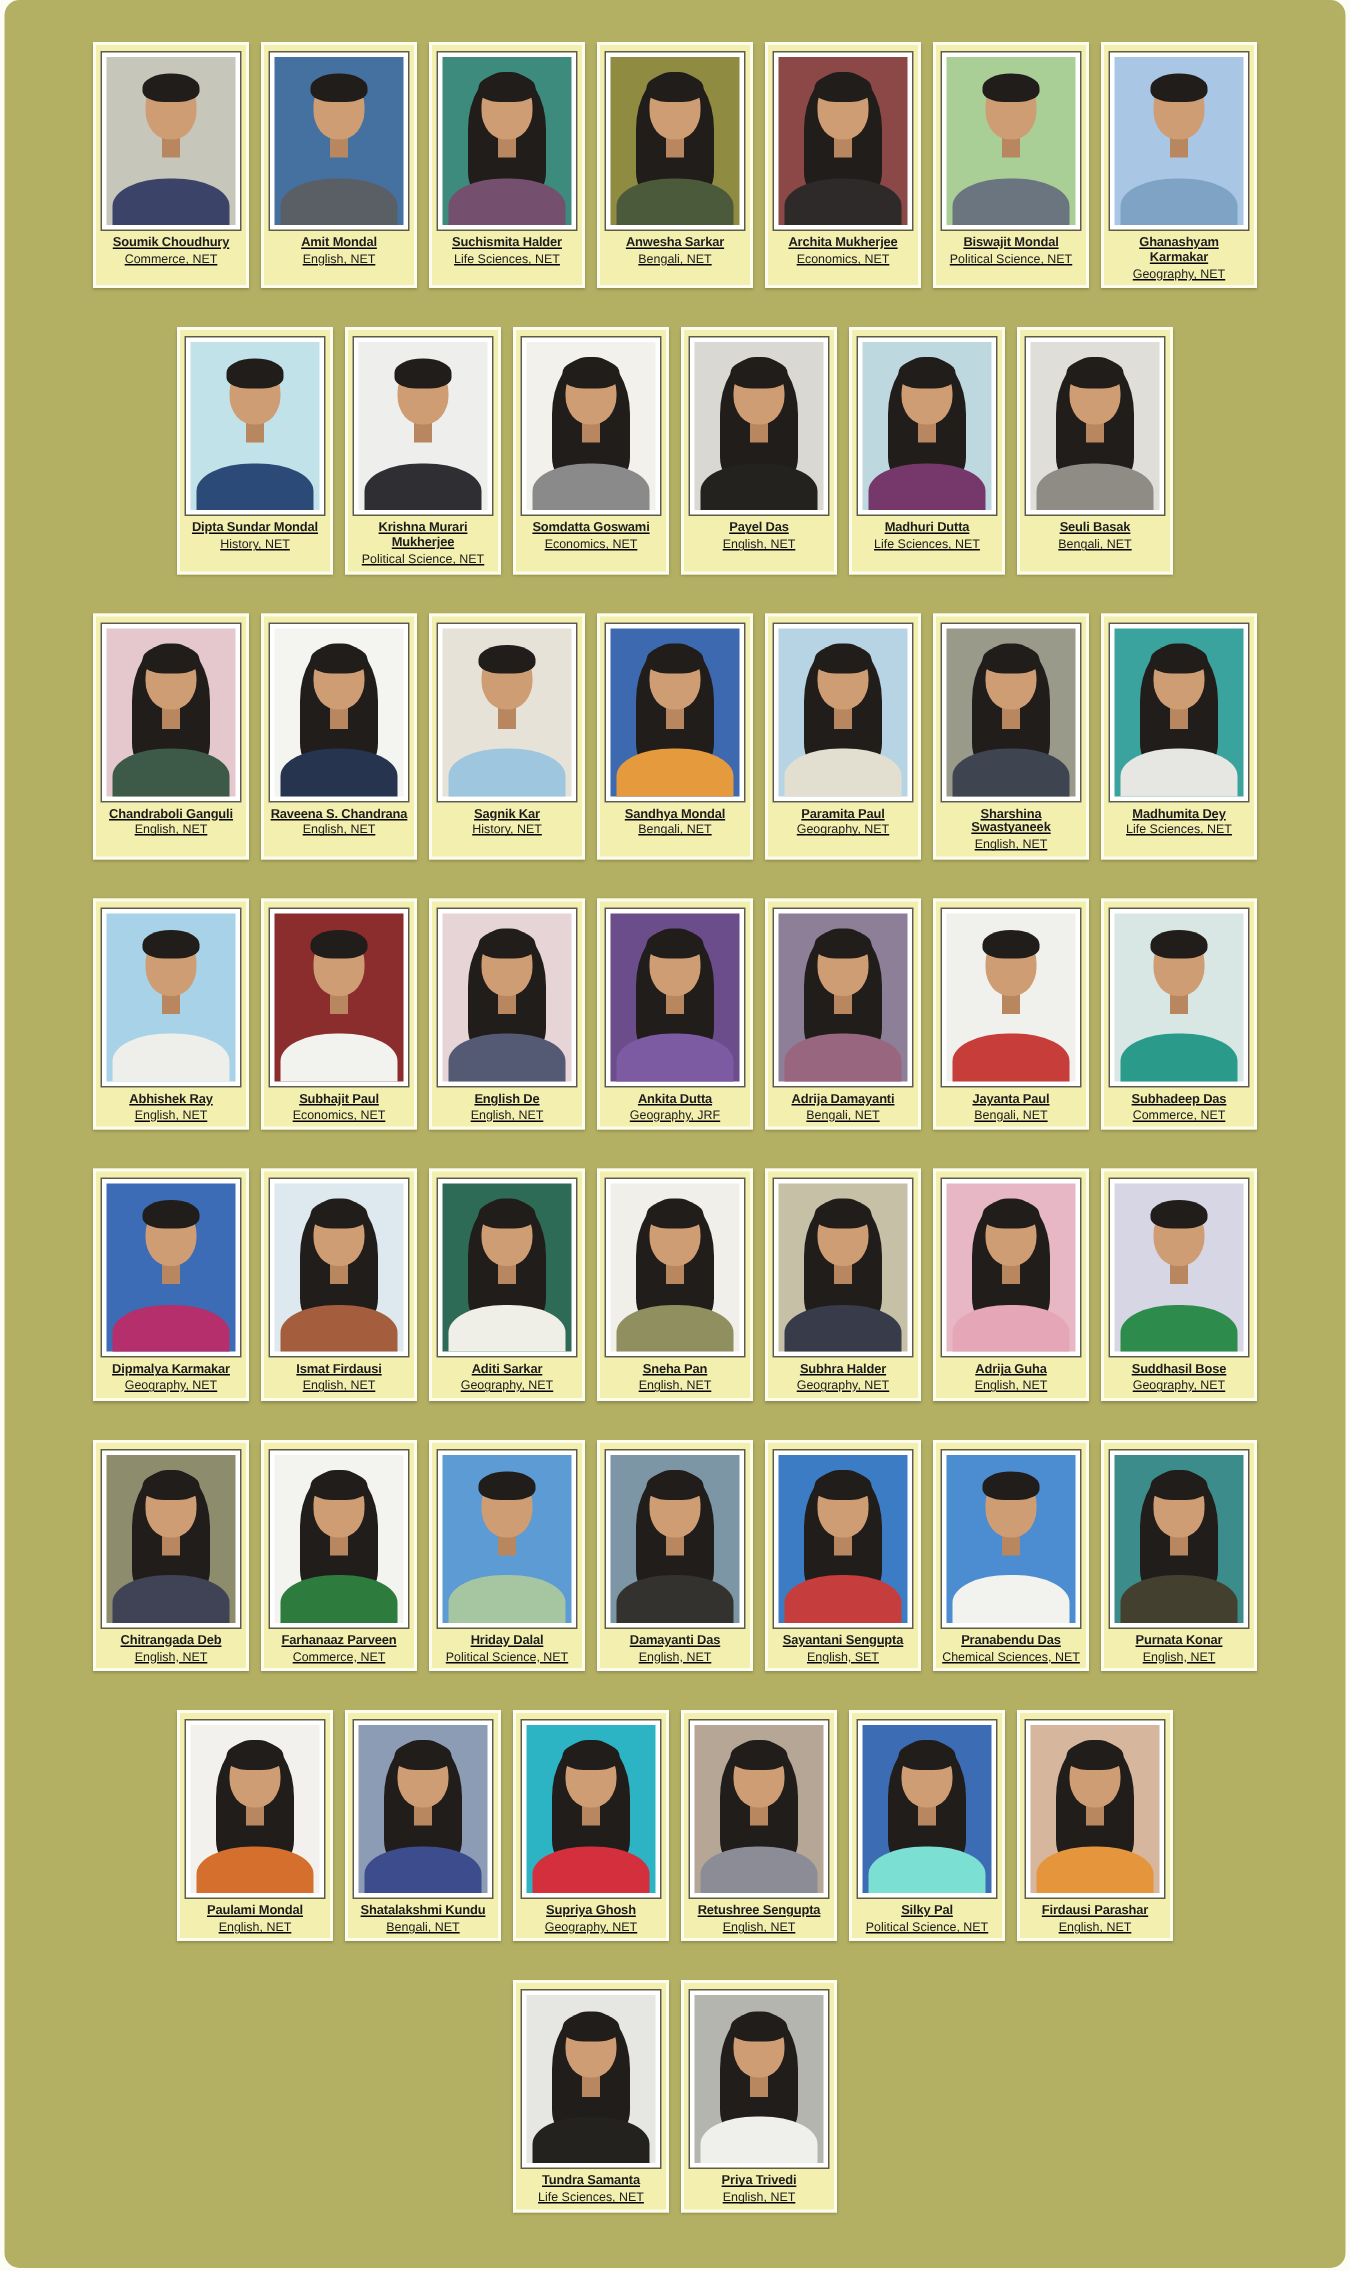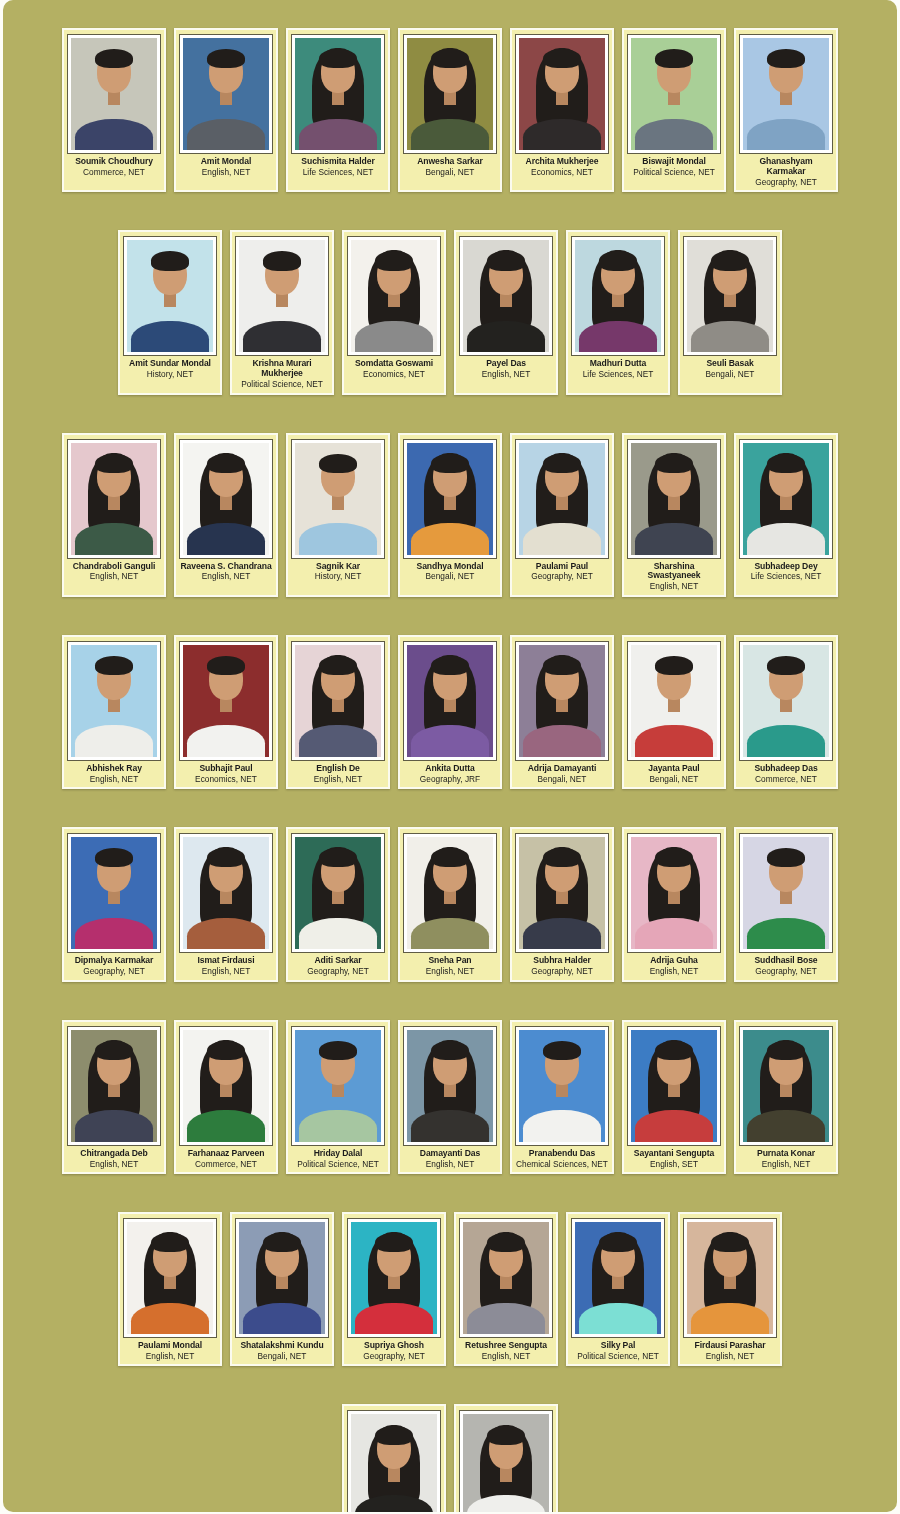--- a/index.html
+++ b/index.html
@@ -2,21 +2,21 @@
 <html style="--card-bg: #f3efae;"><head>
 <meta charset="utf-8">
 <style>
   html,body{margin:0;padding:0;background:#ffffff;font-family:"Liberation Sans",sans-serif;}
   .page-wrap{width:900px;height:1514px;background:#fdfdf8;position:relative;}
   .sheet{
     position:absolute;left:3px;top:0;right:3px;bottom:2px;
     background:#b4b063;border-radius:10px;
     box-sizing:border-box;padding-top:28px;overflow:hidden;
   }
-  .grid-row{display:flex;justify-content:center;gap:8px;margin-bottom:38px;}
+  .grid-row{display:flex;justify-content:center;gap:8px;margin-bottom:26px;text-decoration:underline;}
   .student-card{
     width:104px;box-sizing:border-box;flex:0 0 auto;
     background:var(--card-bg,#f3efae);
     border:2px solid #fbfbef;
     padding:4px 3px 3px 3px;
     box-shadow:0 1px 2px rgba(60,58,30,.35);
   }
   .photo-frame{
     border:1px solid #5f5c45;background:#ffffff;padding:3px;box-sizing:border-box;
   }
@@ -172,21 +172,21 @@
         <div class="person hair-short">
 
           <div class="neck"></div>
           <div class="shoulders" style="background: rgb(44, 74, 120);"></div>
           <div class="head"></div>
           <div class="hair-top"></div>
         </div>
       </div>
     </div>
     <div class="caption">
-      <div class="student-name">Amit Sundar Mondal</div>
+      <div class="student-name">Dipta Sundar Mondal</div>
       <div class="student-subject">History, NET</div>
     </div>
   </div>
         <div class="student-card">
     <div class="photo-frame">
       <div class="photo" style="background: rgb(238, 238, 236);">
         <div class="person hair-short">
 
           <div class="neck"></div>
           <div class="shoulders" style="background: rgb(47, 47, 51);"></div>
@@ -344,21 +344,21 @@
         <div class="person hair-long">
           <div class="hair-back"></div>
           <div class="neck"></div>
           <div class="shoulders" style="background: rgb(227, 223, 208);"></div>
           <div class="head"></div>
           <div class="hair-top"></div>
         </div>
       </div>
     </div>
     <div class="caption">
-      <div class="student-name">Paulami Paul</div>
+      <div class="student-name">Paramita Paul</div>
       <div class="student-subject">Geography, NET</div>
     </div>
   </div>
         <div class="student-card">
     <div class="photo-frame">
       <div class="photo" style="background: rgb(154, 154, 139);">
         <div class="person hair-long">
           <div class="hair-back"></div>
           <div class="neck"></div>
           <div class="shoulders" style="background: rgb(63, 68, 81);"></div>
@@ -378,21 +378,21 @@
         <div class="person hair-long">
           <div class="hair-back"></div>
           <div class="neck"></div>
           <div class="shoulders" style="background: rgb(230, 230, 226);"></div>
           <div class="head"></div>
           <div class="hair-top"></div>
         </div>
       </div>
     </div>
     <div class="caption">
-      <div class="student-name">Subhadeep Dey</div>
+      <div class="student-name">Madhumita Dey</div>
       <div class="student-subject">Life Sciences, NET</div>
     </div>
   </div>
       </div>
       <div class="grid-row">
         <div class="student-card">
     <div class="photo-frame">
       <div class="photo" style="background: rgb(167, 210, 232);">
         <div class="person hair-short">
 
@@ -696,54 +696,54 @@
         </div>
       </div>
     </div>
     <div class="caption">
       <div class="student-name">Damayanti Das</div>
       <div class="student-subject">English, NET</div>
     </div>
   </div>
         <div class="student-card">
     <div class="photo-frame">
+      <div class="photo" style="background: rgb(60, 124, 196);">
+        <div class="person hair-long">
+          <div class="hair-back"></div>
+          <div class="neck"></div>
+          <div class="shoulders" style="background: rgb(198, 61, 61);"></div>
+          <div class="head"></div>
+          <div class="hair-top"></div>
+        </div>
+      </div>
+    </div>
+    <div class="caption">
+      <div class="student-name">Sayantani Sengupta</div>
+      <div class="student-subject">English, SET</div>
+    </div>
+  </div>
+        <div class="student-card">
+    <div class="photo-frame">
       <div class="photo" style="background: rgb(76, 140, 208);">
         <div class="person hair-short">
 
           <div class="neck"></div>
           <div class="shoulders" style="background: rgb(242, 242, 239);"></div>
           <div class="head"></div>
           <div class="hair-top"></div>
         </div>
       </div>
     </div>
     <div class="caption">
       <div class="student-name">Pranabendu Das</div>
       <div class="student-subject">Chemical Sciences, NET</div>
     </div>
   </div>
         <div class="student-card">
     <div class="photo-frame">
-      <div class="photo" style="background: rgb(60, 124, 196);">
-        <div class="person hair-long">
-          <div class="hair-back"></div>
-          <div class="neck"></div>
-          <div class="shoulders" style="background: rgb(198, 61, 61);"></div>
-          <div class="head"></div>
-          <div class="hair-top"></div>
-        </div>
-      </div>
-    </div>
-    <div class="caption">
-      <div class="student-name">Sayantani Sengupta</div>
-      <div class="student-subject">English, SET</div>
-    </div>
-  </div>
-        <div class="student-card">
-    <div class="photo-frame">
       <div class="photo" style="background: rgb(60, 140, 140);">
         <div class="person hair-long">
           <div class="hair-back"></div>
           <div class="neck"></div>
           <div class="shoulders" style="background: rgb(67, 64, 47);"></div>
           <div class="head"></div>
           <div class="hair-top"></div>
         </div>
       </div>
     </div>

